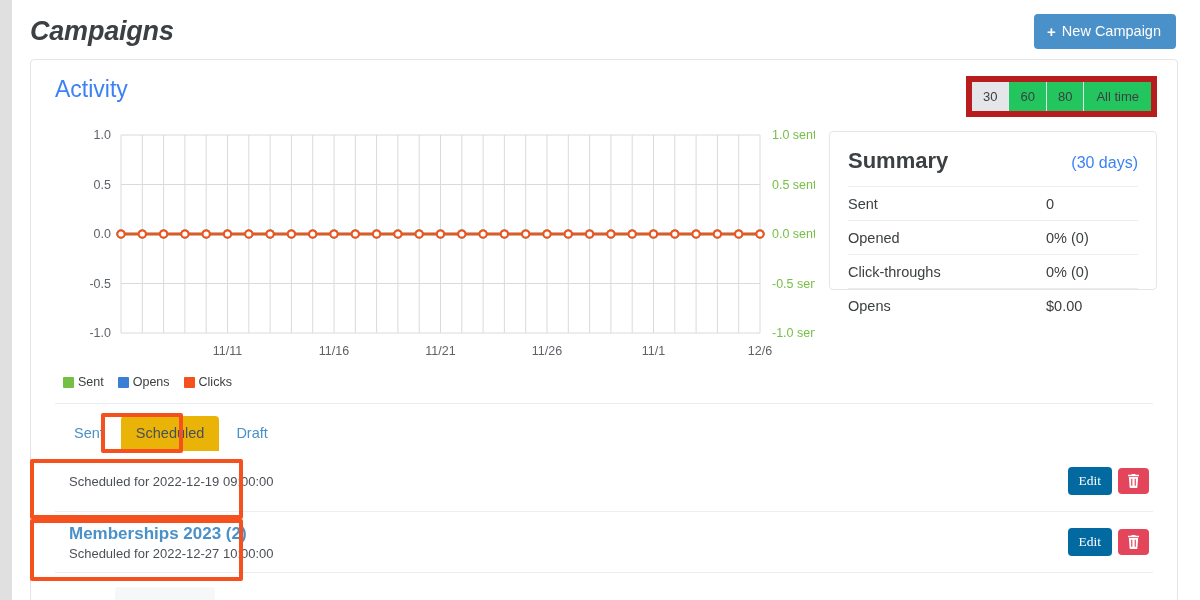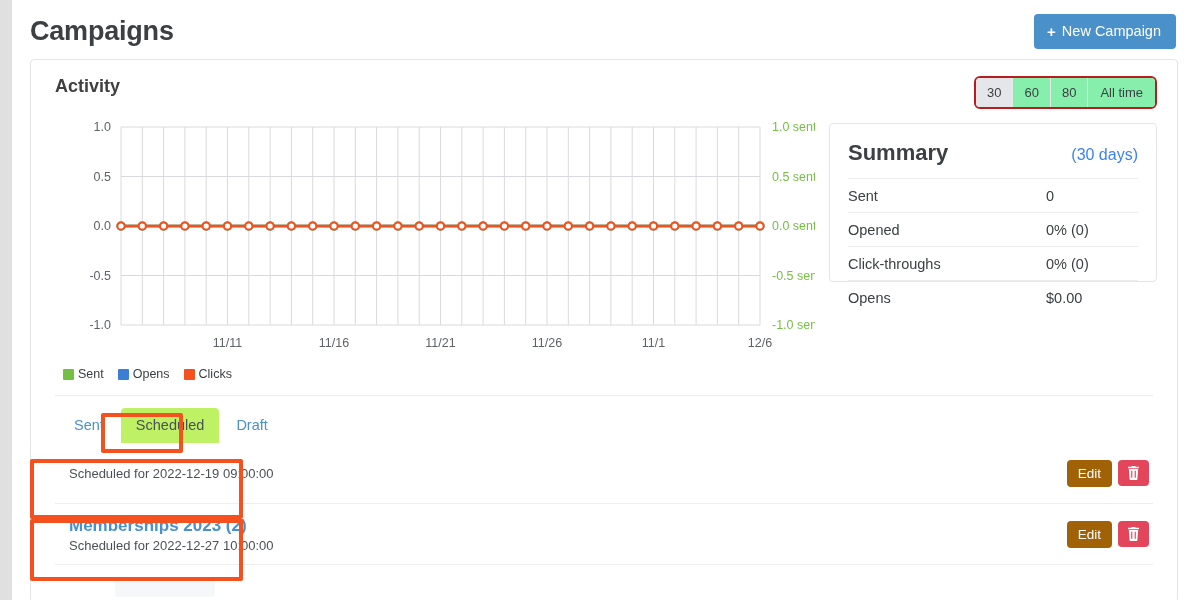--- a/index.html
+++ b/index.html
@@ -15,20 +15,21 @@
     width: 1188px; height: 600px;
     background: #ffffff;
   }
   .page-header {
     padding: 14px 24px 10px 18px;
     display: flex; align-items: center; justify-content: space-between;
   }
   .page-title {
     font-size: 27px; font-weight: bold; color: #3c4043;
     letter-spacing: -0.2px;
+    font-style: italic;
   }
   .btn-new {
     background: #4a90c9; color: #fff;
     border: none; border-radius: 4px;
     padding: 9px 15px 10px 13px;
     font-size: 14.5px; font-family: "Liberation Sans", sans-serif;
     cursor: pointer; display: inline-flex; align-items: center; gap: 6px;
     white-space: nowrap;
   }
   .btn-new .plus { font-size: 15px; font-weight: bold; line-height: 1; }
@@ -38,25 +39,25 @@
     border: 1px solid #e3e5e8;
     border-radius: 4px;
     background: #fff;
     height: 544px;
     overflow: hidden;
   }
   .card-head {
     display: flex; align-items: flex-start; justify-content: space-between;
     padding: 16px 20px 0 24px;
   }
-  .card-title { font-size: 18px; font-weight: bold; color: #404040; }
-
-  .range-group { display: flex; border: 2px solid #b91c1c; border-radius: 6px; overflow: hidden; margin-left: 44px; }
+  .card-title { font-size: 23px; font-weight: normal; color: #3b82f6; }
+
+  .range-group { display: flex; border: 6px solid #b91c1c; border-radius: 0; overflow: hidden; margin-left: 44px; }
   .range-btn {
-    background: #86efac; border: none; border-right: 1px solid #e6e8eb;
+    background: #22c55e; border: none; border-right: 1px solid #e6e8eb;
     padding: 7px 11px; font-size: 13px; color: #3c4043;
     font-family: "Liberation Sans", sans-serif; cursor: pointer;
     min-width: 34px;
   }
   .range-btn:last-child { border-right: none; padding-left: 12px; padding-right: 12px; }
   .range-btn.active { background: #e4e6e9; }
 
   .activity-body { display: flex; padding: 8px 20px 0 24px; gap: 14px; }
   .chart-wrap { flex: 0 0 760px; position: relative; }
 
@@ -89,43 +90,43 @@
 
   .divider { border-top: 1px solid #ebedef; margin: 14px 24px 0 24px; }
 
   .tabs { display: flex; gap: 2px; padding: 12px 0 0 28px; position: relative; }
   .tab {
     font-size: 14.5px; color: #4a90c9;
     padding: 8px 14px 9px 14px; cursor: pointer;
     border: 1px solid transparent; border-radius: 4px 4px 0 0;
     background: transparent; font-family: "Liberation Sans", sans-serif;
   }
-  .tab.active { color: #495057; background: #bef264; }
+  .tab.active { color: #495057; background: #eab308; }
 
   .anno {
     position: absolute;
     border: 4px solid #f4511e;
     pointer-events: none;
     border-radius: 2px;
   }
 
   .list { margin: 0 24px 0 24px; }
   .list-row {
     display: flex; align-items: center; justify-content: space-between;
     border-bottom: 1px solid #eceef0;
     padding: 10px 0 10px 14px;
     height: 61px;
   }
   .camp-title { font-size: 17px; font-weight: bold; color: #4a90c9; line-height: 1.35; }
   .camp-sub { font-size: 13px; color: #4b5056; margin-top: 1px; }
   .row-actions { display: flex; gap: 6px; align-items: center; padding-right: 4px; }
   .btn-edit {
-    background: #a16207; color: #fff; border: none; border-radius: 4px;
+    background: #0369a1; color: #fff; border: none; border-radius: 4px;
     padding: 6px 11px; font-size: 13.5px; cursor: pointer;
-    font-family: Liberation Sans, sans-serif;
+    font-family: Liberation Serif, serif;
   }
   .btn-del {
     background: #e3455a; color: #fff; border: none; border-radius: 4px;
     padding: 6px 9px; cursor: pointer; display: inline-flex; align-items: center;
   }
   .ghost-bar {
     margin: 14px 0 0 60px;
     width: 100px; height: 18px; background: #f5f7f9; border-radius: 3px;
   }
 </style>

